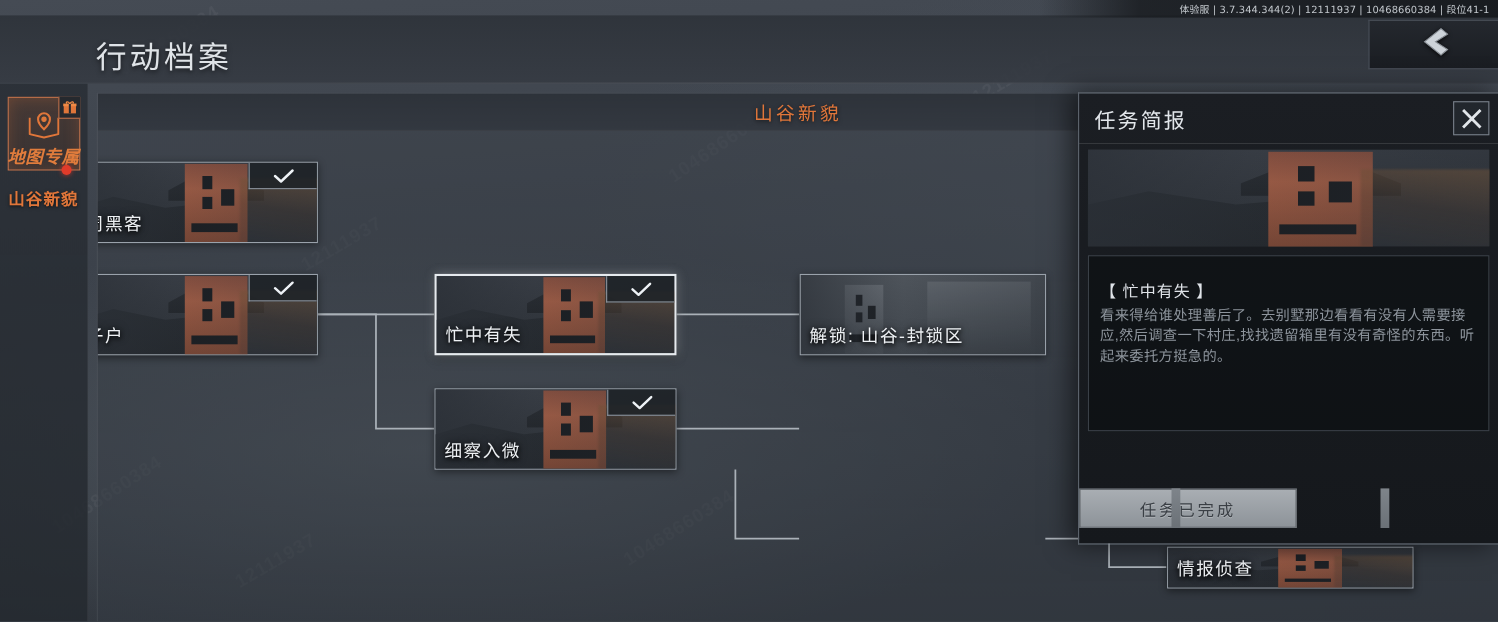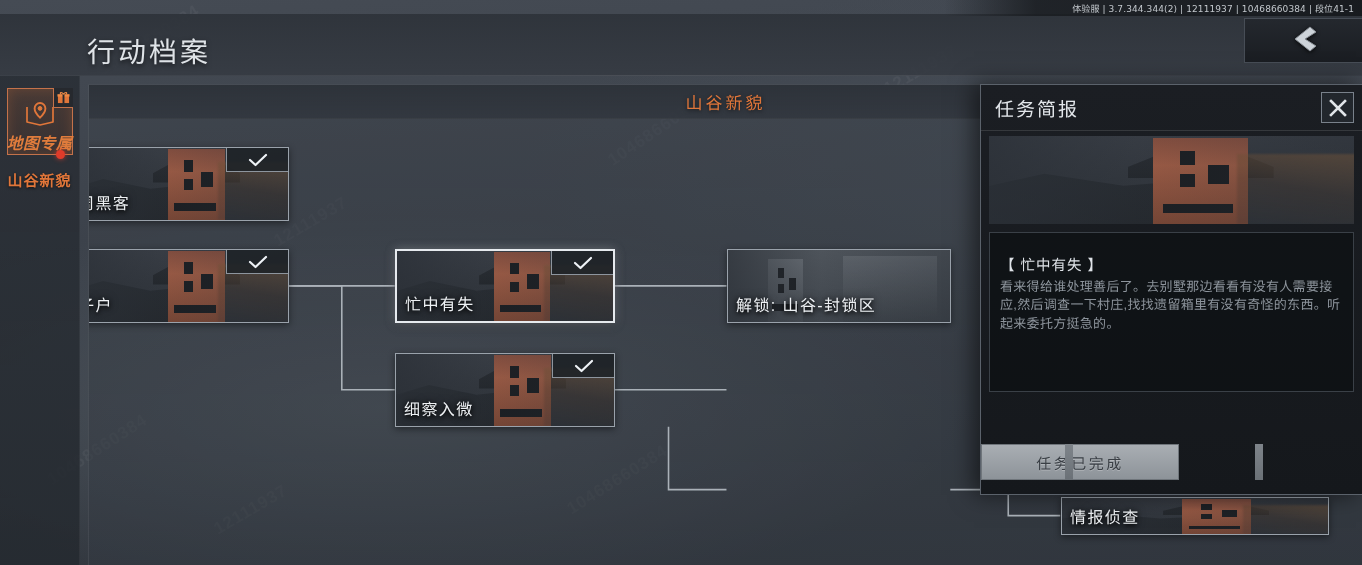--- a/index.html
+++ b/index.html
@@ -410,21 +410,21 @@
           <div class="win" style="left:28%;top:14%;width:16%;height:16%"></div>
           <div class="win" style="left:28%;top:40%;width:16%;height:14%"></div>
           <div class="win" style="left:58%;top:30%;width:22%;height:20%"></div>
           <div class="win" style="left:10%;top:72%;width:74%;height:10%"></div>
         </div>
         <div class="trees"></div>
         <div class="fog"></div>
       </div>
       <div class="cname">解锁: 山谷-封锁区</div>
     </div>
-    <div class="card" style="left: 972px; top: 412px; width: 268px; height: 38px;">
+    <div class="card" style="left: 972px; top: 412px; width: 224px; height: 38px;">
       <div class="thumb">
         <div class="sky"></div>
         <div class="hill"></div>
         <div class="roof"></div>
         <div class="house">
           <div class="win" style="left:28%;top:14%;width:16%;height:16%"></div>
           <div class="win" style="left:28%;top:40%;width:16%;height:14%"></div>
           <div class="win" style="left:58%;top:30%;width:22%;height:20%"></div>
           <div class="win" style="left:10%;top:72%;width:74%;height:10%"></div>
         </div>

